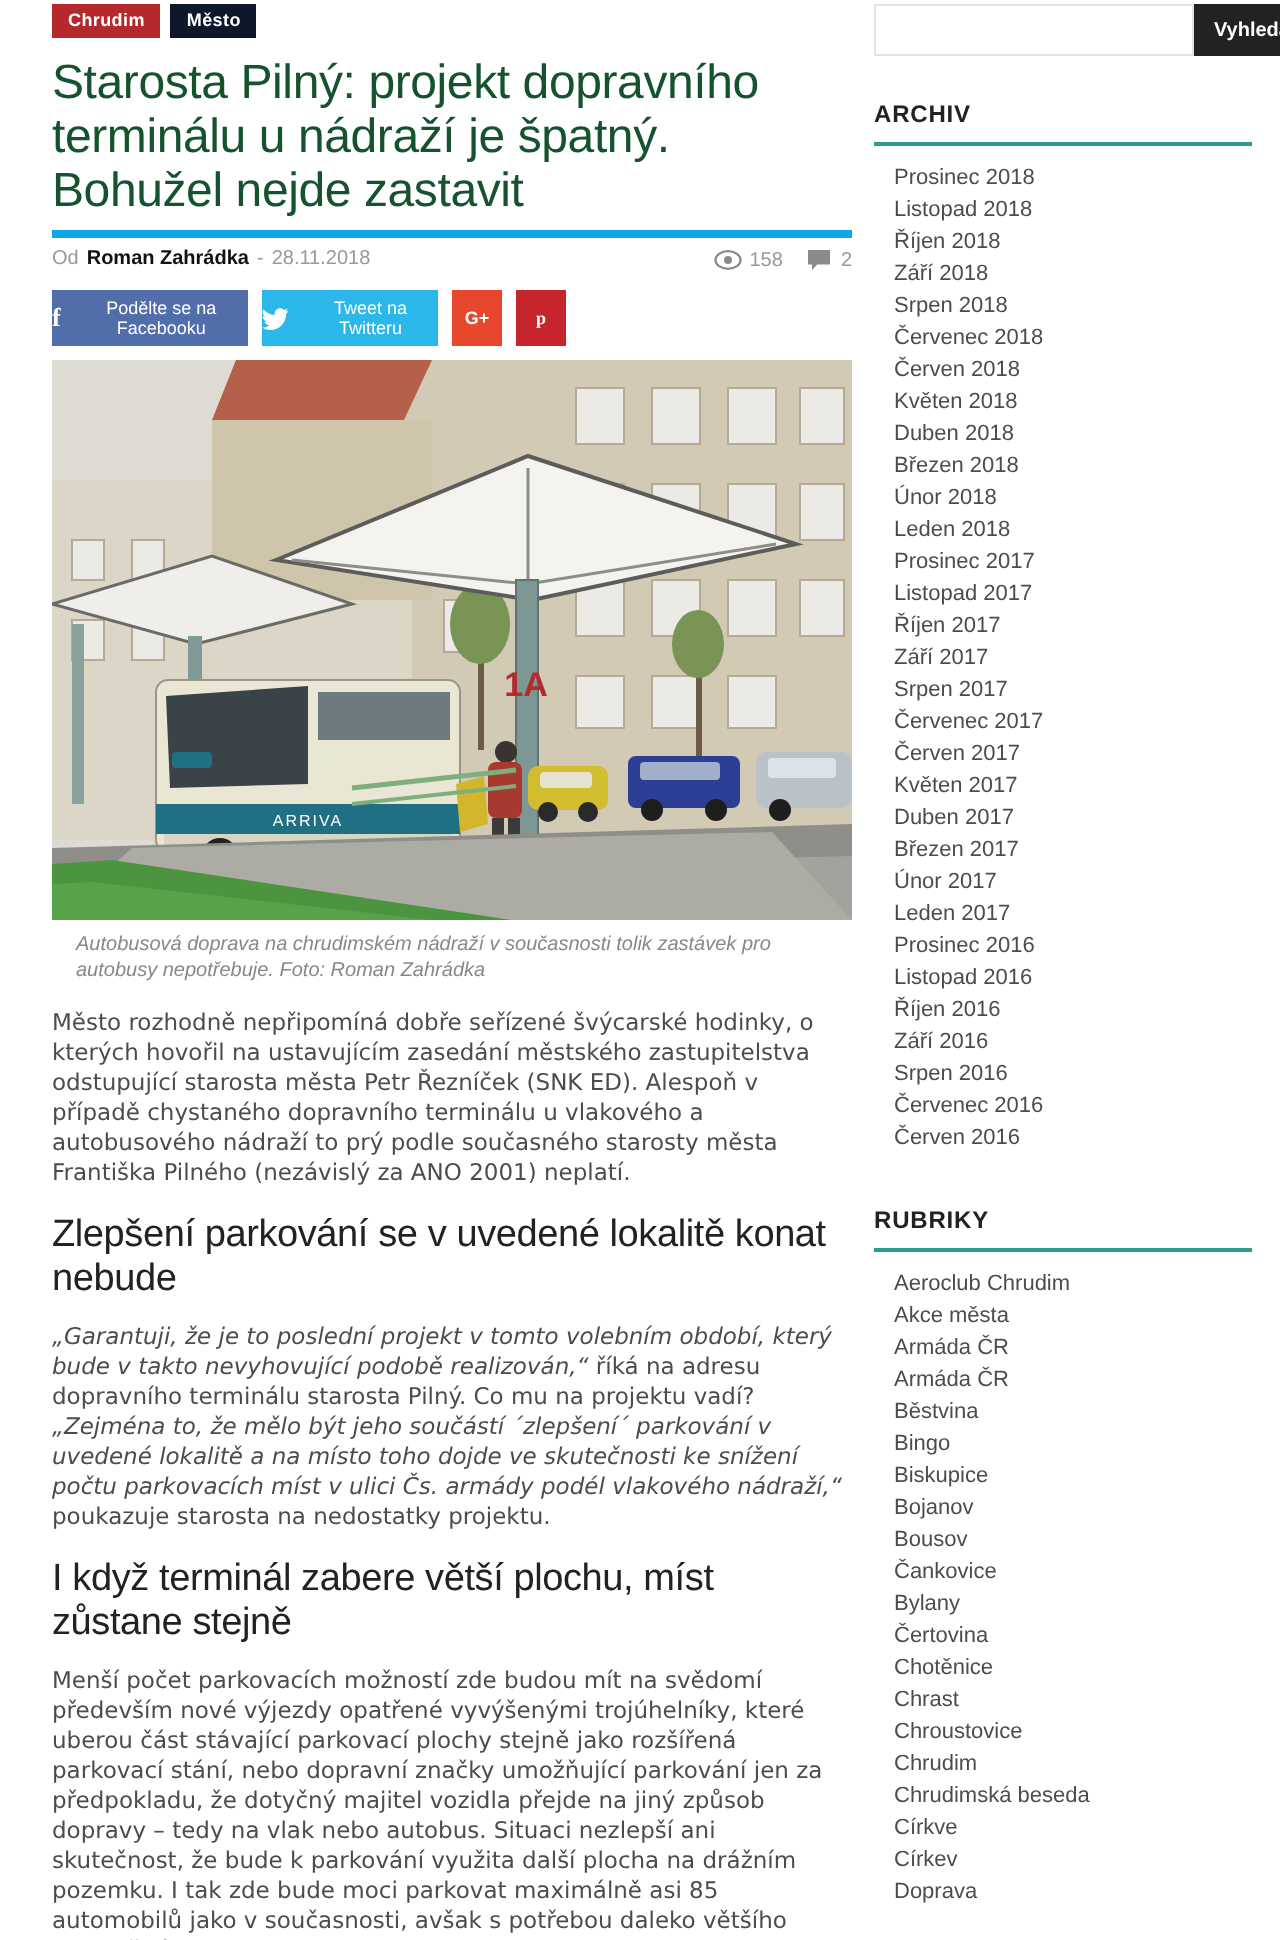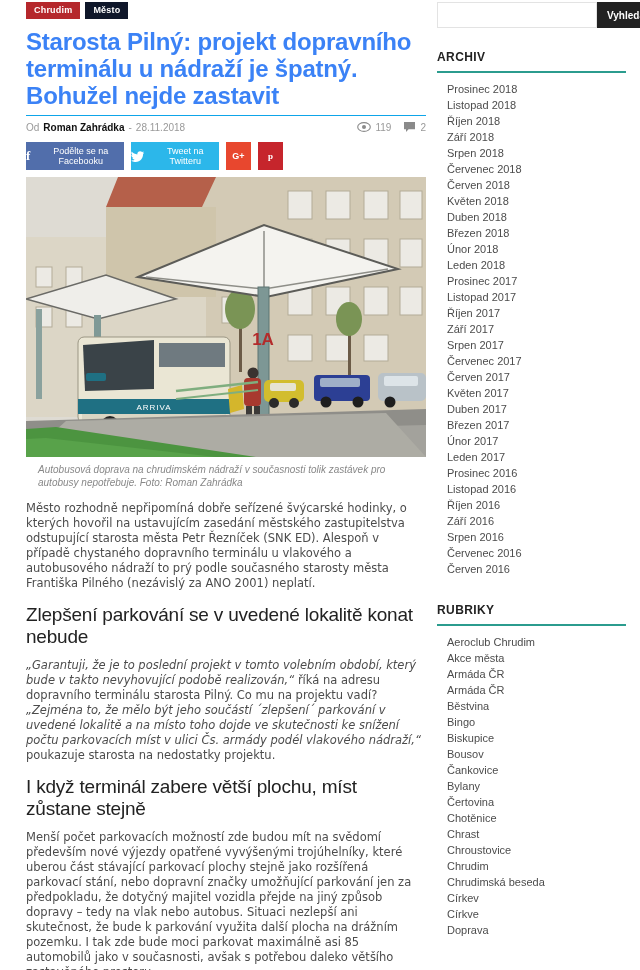--- a/index.html
+++ b/index.html
@@ -9,22 +9,22 @@
   .main { width:400px; flex:0 0 400px; }
   .sidebar { width:189px; flex:0 0 189px; margin-left:11px; }
 
   
   .tags { display:flex; gap:5px; margin-bottom:9px; }
   .tag { color:#fff; font-size:9px; font-weight:700; padding:3px 8px 4px; letter-spacing:.2px; cursor:pointer; }
   .tag.red { background:#b5282c; }
   .tag.dark { background:#0f172a; }
 
   
-  h1.title { font-size:24px; line-height:27px; font-weight:700; color:#3b82f6; margin-bottom:6px; letter-spacing:-.2px; }
-  .byline { display:flex; align-items:center; font-size:10px; color:#999; border-top:1px solid #0ea5e9; padding-top:5px; margin-bottom:9px; }
+  h1.title { font-size:24px; line-height:27px; font-weight:400; color:#14532d; margin-bottom:6px; letter-spacing:-.2px; }
+  .byline { display:flex; font-size:10px; color:#999; border-top:4px solid #0ea5e9; padding-top:5px; margin-bottom:9px; }
   .byline .author { color:#111; font-weight:700; margin:0 4px; }
   .byline .meta-right { margin-left:auto; display:flex; align-items:center; gap:4px; color:#999; }
   .byline .count { margin-right:8px; }
   .byline svg { display:block; }
 
   
   .share { display:flex; gap:7px; margin-bottom:7px; }
   .share .btn { height:28px; display:flex; align-items:center; justify-content:center; color:#fff; font-size:9px; cursor:pointer; border:none; }
   .btn-fb { background:#516eab; width:98px; gap:7px; }
   .btn-tw { background:#2cb7ea; width:88px; gap:7px; }
@@ -66,21 +66,21 @@
     <div class="byline">
       <span>Od</span>
       <span class="author">Roman Zahrádka</span>
       <span>-</span>
       <span style="margin-left:4px">28.11.2018</span>
       <span class="meta-right">
         <svg width="14" height="10" viewBox="0 0 14 10">
             <ellipse cx="7" cy="5" rx="6.3" ry="4.4" fill="none" stroke="#8a8a8a" stroke-width="1.1"></ellipse>
             <circle cx="7" cy="5" r="2" fill="#8a8a8a"></circle>
           </svg>
-        <span class="count">119</span>
+        <span class="count">158</span>
         <svg width="13" height="12" viewBox="0 0 13 12">
             <path d="M1 1h11v7.2H5.6L3 11V8.2H1z" fill="#8a8a8a"></path>
           </svg>
         <span>2</span>
       </span>
     </div>
 
     <div class="share">
       <button class="btn btn-fb">
         <span class="fico">f</span>
@@ -258,29 +258,30 @@
     <div class="widget">
       <div class="widget-title">RUBRIKY</div>
       <div class="side-list">
           <div class="side-item">Aeroclub Chrudim</div>
           <div class="side-item">Akce města</div>
           <div class="side-item">Armáda ČR</div>
           <div class="side-item">Armáda ČR</div>
           <div class="side-item">Běstvina</div>
           <div class="side-item">Bingo</div>
           <div class="side-item">Biskupice</div>
+          <div class="side-item">Bojanov</div>
           <div class="side-item">Bousov</div>
           <div class="side-item">Čankovice</div>
           <div class="side-item">Bylany</div>
           <div class="side-item">Čertovina</div>
           <div class="side-item">Chotěnice</div>
           <div class="side-item">Chrast</div>
           <div class="side-item">Chroustovice</div>
           <div class="side-item">Chrudim</div>
           <div class="side-item">Chrudimská beseda</div>
+          <div class="side-item">Církve</div>
           <div class="side-item">Církev</div>
-          <div class="side-item">Církve</div>
           <div class="side-item">Doprava</div>
         </div>
     </div>
 
   </div>
 </div>
 
 </body></html>

